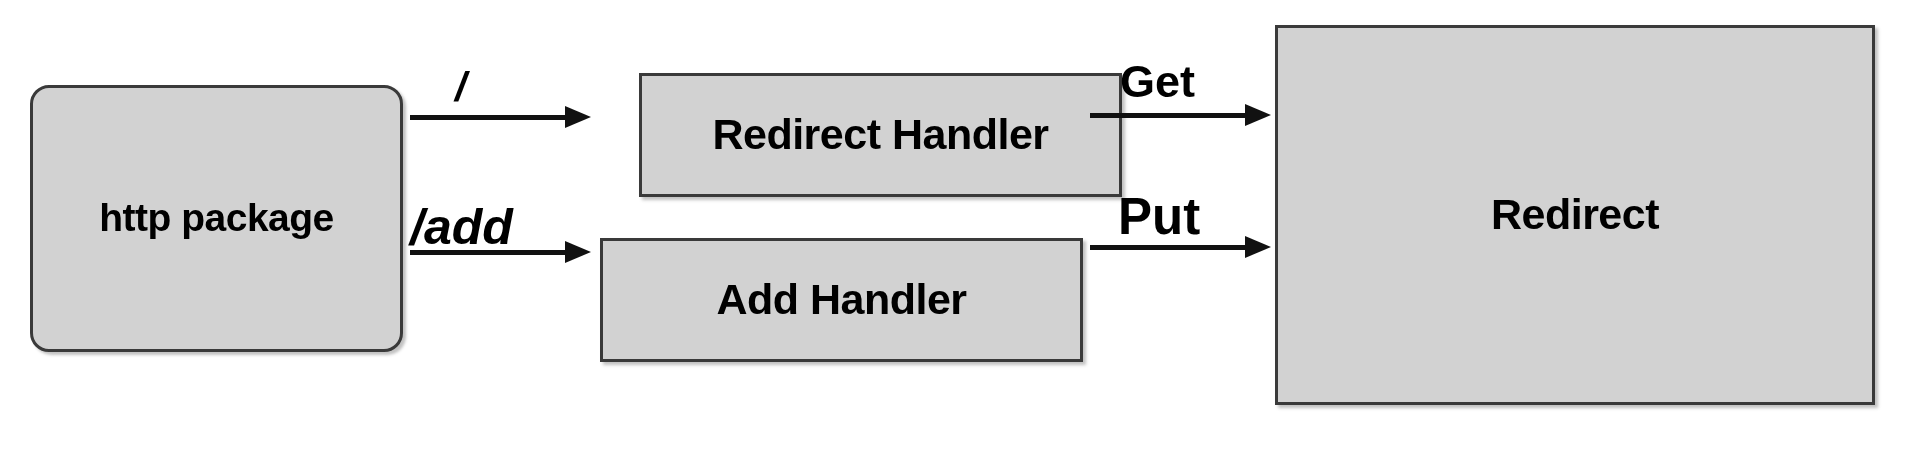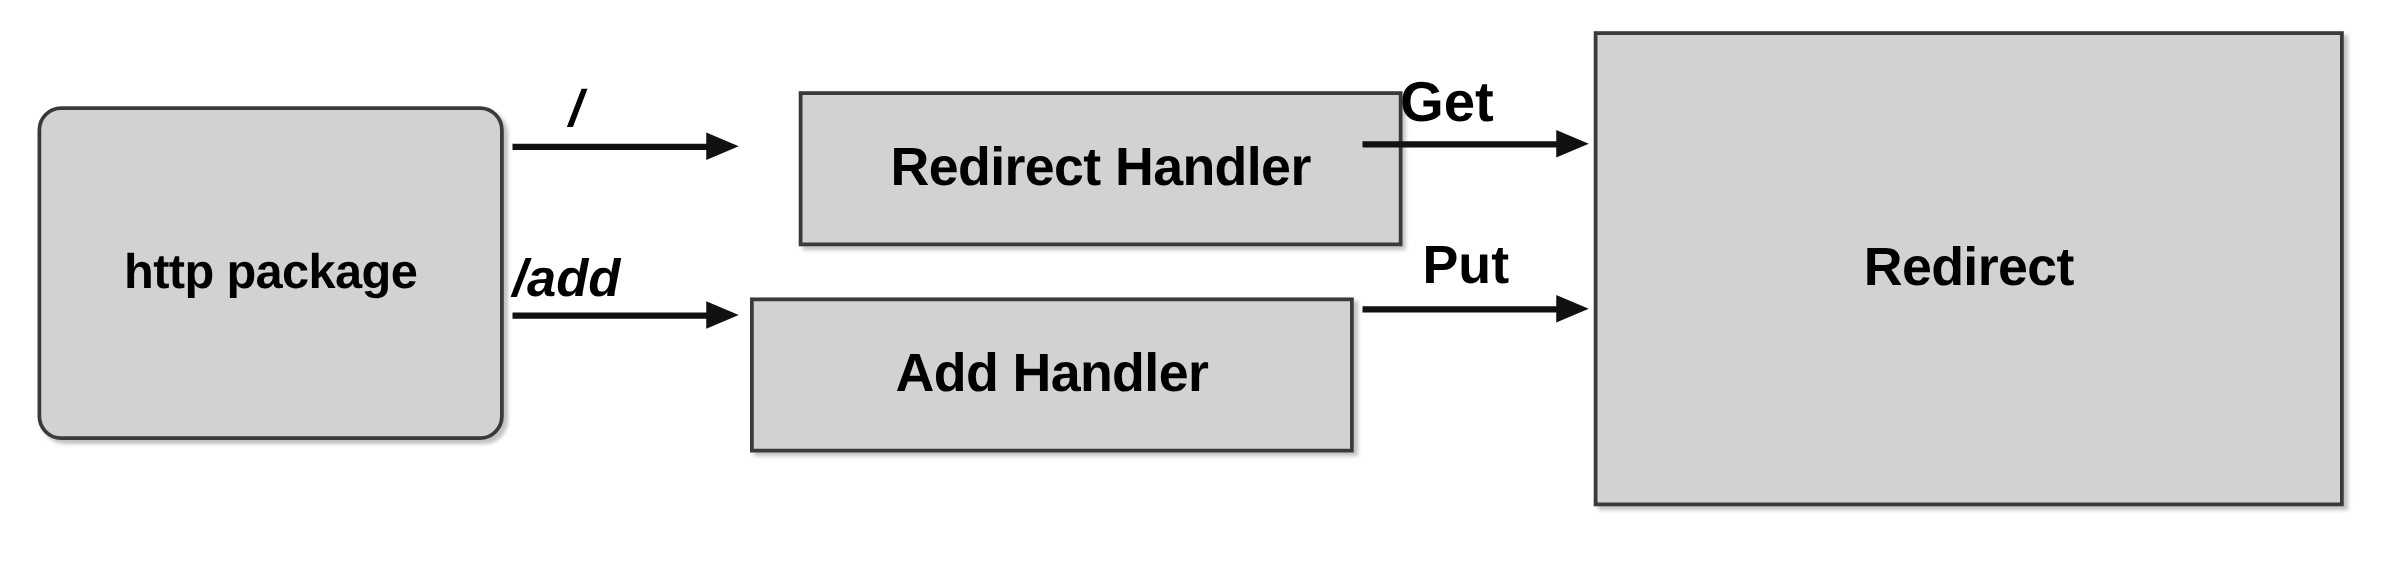--- a/index.html
+++ b/index.html
@@ -97,41 +97,41 @@
     left: 45px; top: -48px; font-size: 41px;
   }
 
   
   #edge-add {
     left: 410px; top: 250px; width: 185px;
   }
   #edge-add .edge-line { width: 160px; }
   #edge-add .edge-arrowhead { left: 155px; }
   #edge-add .edge-label {
-    left: 0px; top: -48px; font-size: 42px;
+    left: 0px; top: -48px; font-size: 50px;
   }
 
   
   #edge-get {
     left: 1090px; top: 113px; width: 190px;
   }
   #edge-get .edge-line { width: 160px; }
   #edge-get .edge-arrowhead { left: 155px; }
   #edge-get .edge-label {
     left: 30px; top: -54px; font-size: 45px;
   }
 
   
   #edge-put {
     left: 1090px; top: 245px; width: 190px;
   }
   #edge-put .edge-line { width: 160px; }
   #edge-put .edge-arrowhead { left: 155px; }
   #edge-put .edge-label {
-    left: 48px; top: -54px; font-size: 43px;
+    left: 28px; top: -54px; font-size: 51px;
   }
 </style>
 </head>
 <body>
 
 <div id="diagram-root">
 
   <div class="node" id="node-http-package">
     <span class="node-label">http package</span>
   </div>

